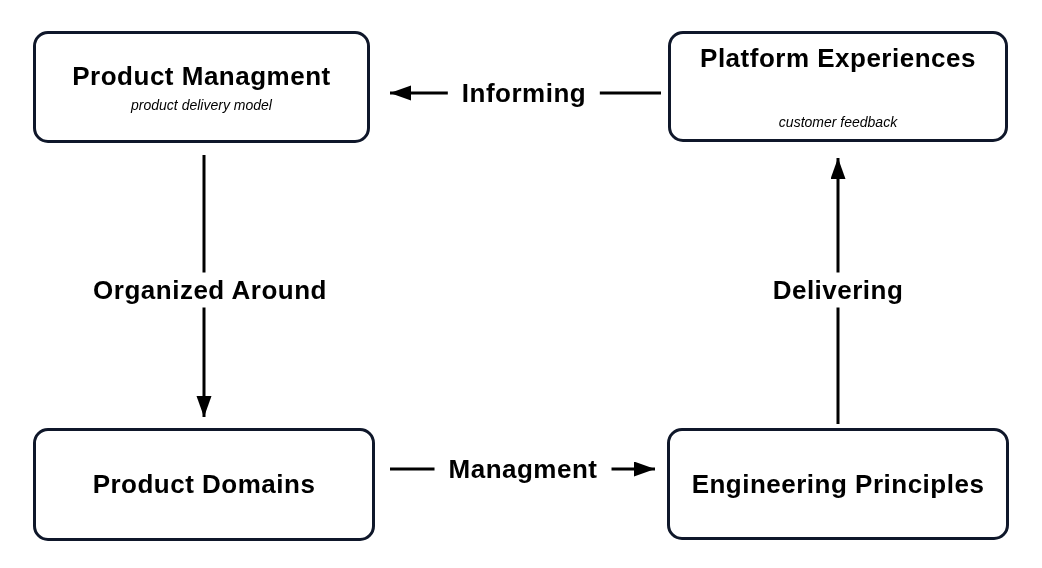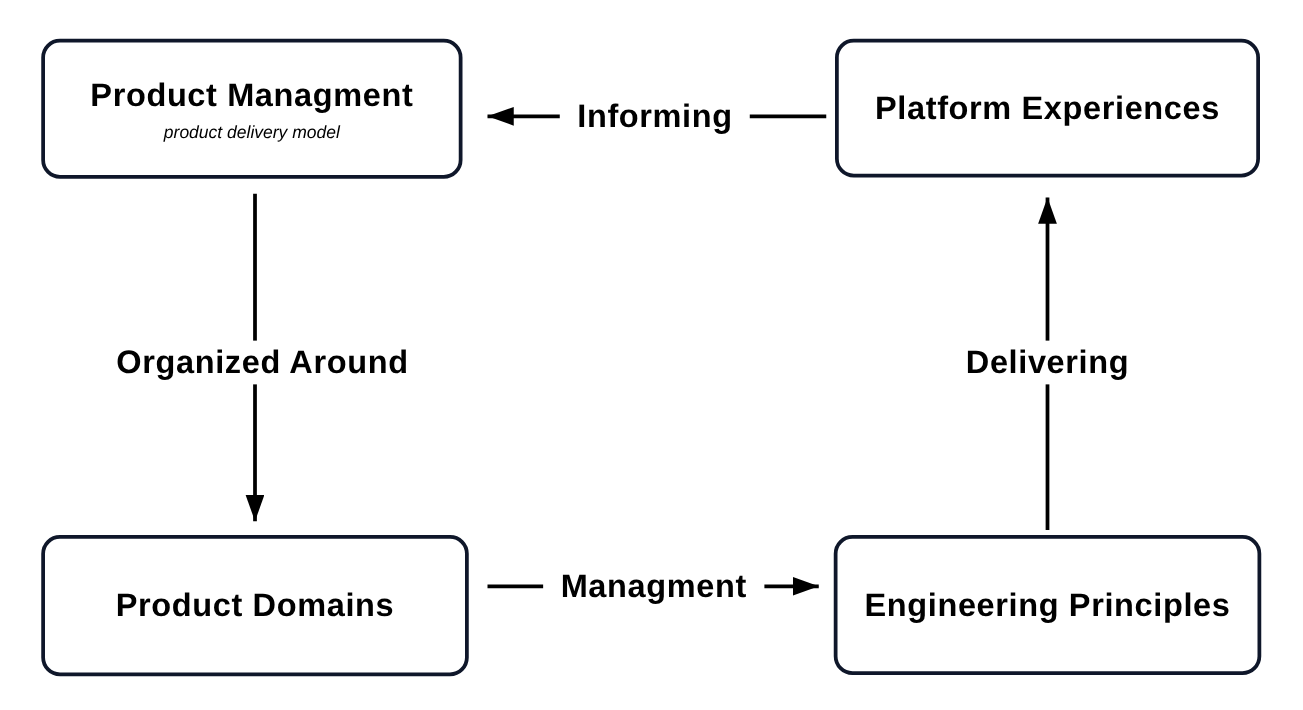--- a/index.html
+++ b/index.html
@@ -89,20 +89,21 @@
     <line x1="838" y1="424" x2="838" y2="158" stroke="#000000" stroke-width="3" marker-end="url(#arrowhead)"></line>
   </svg>
 
   <div class="node" id="node-0">
     <div class="node-title">Product Managment</div>
     <div class="node-subtitle">product delivery model</div>
   </div>
 
   <div class="node" id="node-1">
     <div class="node-title">Platform Experiences</div>
+    <div class="node-subtitle">customer feedback</div>
   </div>
 
   <div class="node" id="node-2">
     <div class="node-title">Product Domains</div>
 
   </div>
 
   <div class="node" id="node-3">
     <div class="node-title">Engineering Principles</div>
 

